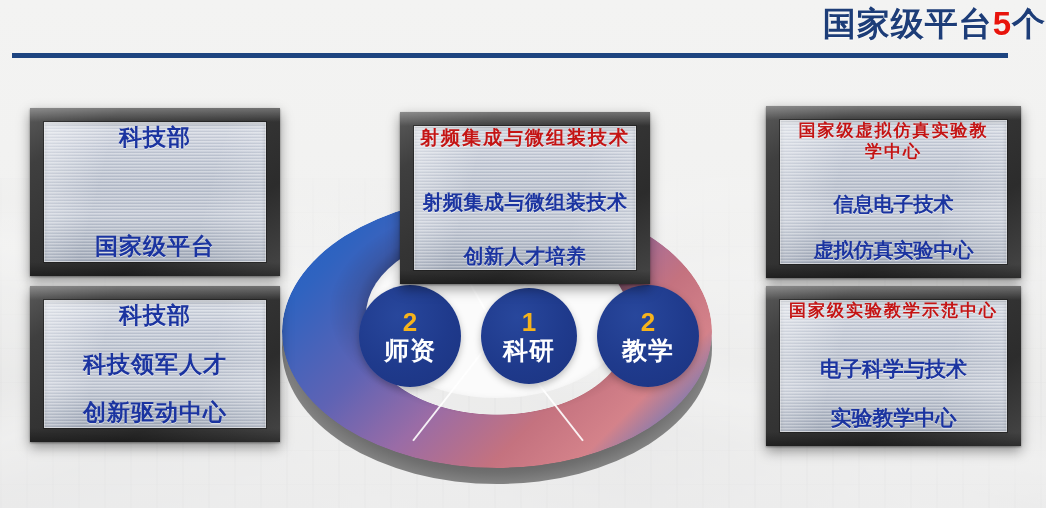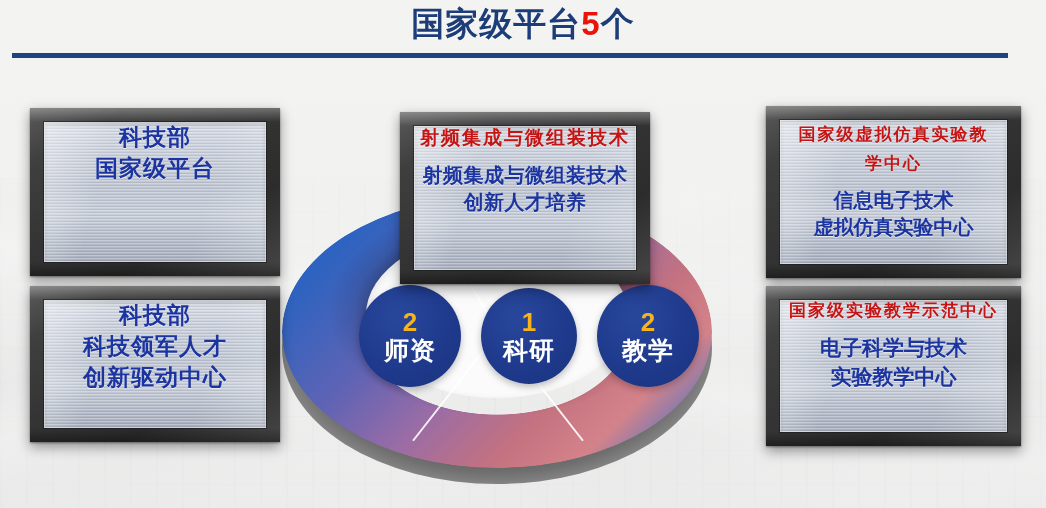--- a/index.html
+++ b/index.html
@@ -39,21 +39,21 @@
       linear-gradient(-20deg,rgba(255,255,255,0) 55%,rgba(255,255,255,.75) 63%,rgba(255,255,255,0) 70%);
   }
   .bgwhite-top{
     position:absolute;left:0;right:0;top:0;height:250px;
     background:linear-gradient(180deg,#f3f3f2 0%,#f2f2f1 60%,rgba(242,242,241,.2) 100%);
   }
 
   
   .title{
     position:absolute;left:0;right:0;top:4px;
-    text-align:center;
+    text-align:right;
     font-size:33px;font-weight:bold;
     color:#1d3d78;
     letter-spacing:1px;
     line-height:40px;
     white-space:nowrap;
     text-shadow:0 1px 0 rgba(255,255,255,.6);
   }
   .title .accent{color:#e8140c;}
   .title-rule{
     position:absolute;left:12px;top:53px;width:996px;height:5px;
@@ -148,21 +148,21 @@
     background:
       repeating-linear-gradient(0deg,
         rgba(255,255,255,.32) 0px,rgba(255,255,255,.32) 1px,
         rgba(120,130,150,.13) 1px,rgba(120,130,150,.13) 2px,
         rgba(255,255,255,.10) 2px,rgba(255,255,255,.10) 3px),
       linear-gradient(180deg,#d5dae3 0%,#c6ccd8 20%,#b9c0cd 46%,#c3c9d5 66%,#aab2c0 88%,#9fa7b6 100%);
     box-shadow:
       inset 0 0 0 1px rgba(255,255,255,.35),
       inset 0 2px 5px rgba(0,0,0,.22),
       0 0 0 1px rgba(20,20,20,.5);
-    display:flex;flex-direction:column;align-items:center;justify-content:flex-start;
+    display:flex;flex-direction:column;align-items:center;justify-content:space-between;
     text-align:center;overflow:hidden;
   }
   .plate:after{
     content:"";position:absolute;inset:0;pointer-events:none;
     background:linear-gradient(105deg,rgba(255,255,255,.40) 0%,rgba(255,255,255,0) 28%,rgba(255,255,255,0) 70%,rgba(255,255,255,.22) 100%);
   }
   .ln{
     position:relative;z-index:2;
     color:#1b34a0;font-weight:bold;
     text-shadow:0 1px 0 rgba(255,255,255,.55);
@@ -182,21 +182,21 @@
   #p-ct{left:400px; top:112px; width:250px;height:172px;}
   #p-tr{left:766px; top:106px; width:255px;height:172px;}
   #p-br{left:766px; top:286px; width:255px;height:160px;border-radius:11px;}
 
   #p-tl .ln{font-size:23px;line-height:31px;letter-spacing:1px;}
   #p-bl .ln{font-size:23px;line-height:31px;letter-spacing:1px;}
 
   #p-ct .ln.red{font-size:19px;line-height:24px;margin-bottom:12px;}
   #p-ct .ln.blue{font-size:20px;line-height:27px;letter-spacing:.5px;}
 
-  #p-tr .ln.red{font-size:17px;line-height:29px;margin-bottom:9px;letter-spacing:2px;}
+  #p-tr .ln.red{font-size:17px;line-height:21px;margin-bottom:9px;letter-spacing:2px;}
   #p-tr .ln.blue{font-size:20px;line-height:27px;}
 
   #p-br .ln.red{font-size:17px;line-height:21px;margin-bottom:12px;letter-spacing:2px;}
   #p-br .ln.blue{font-size:21px;line-height:29px;}
 
   .z1{z-index:1;}.z2{z-index:2;}.z3{z-index:3;}.z4{z-index:4;}
 </style>
 </head>
 <body>
 

